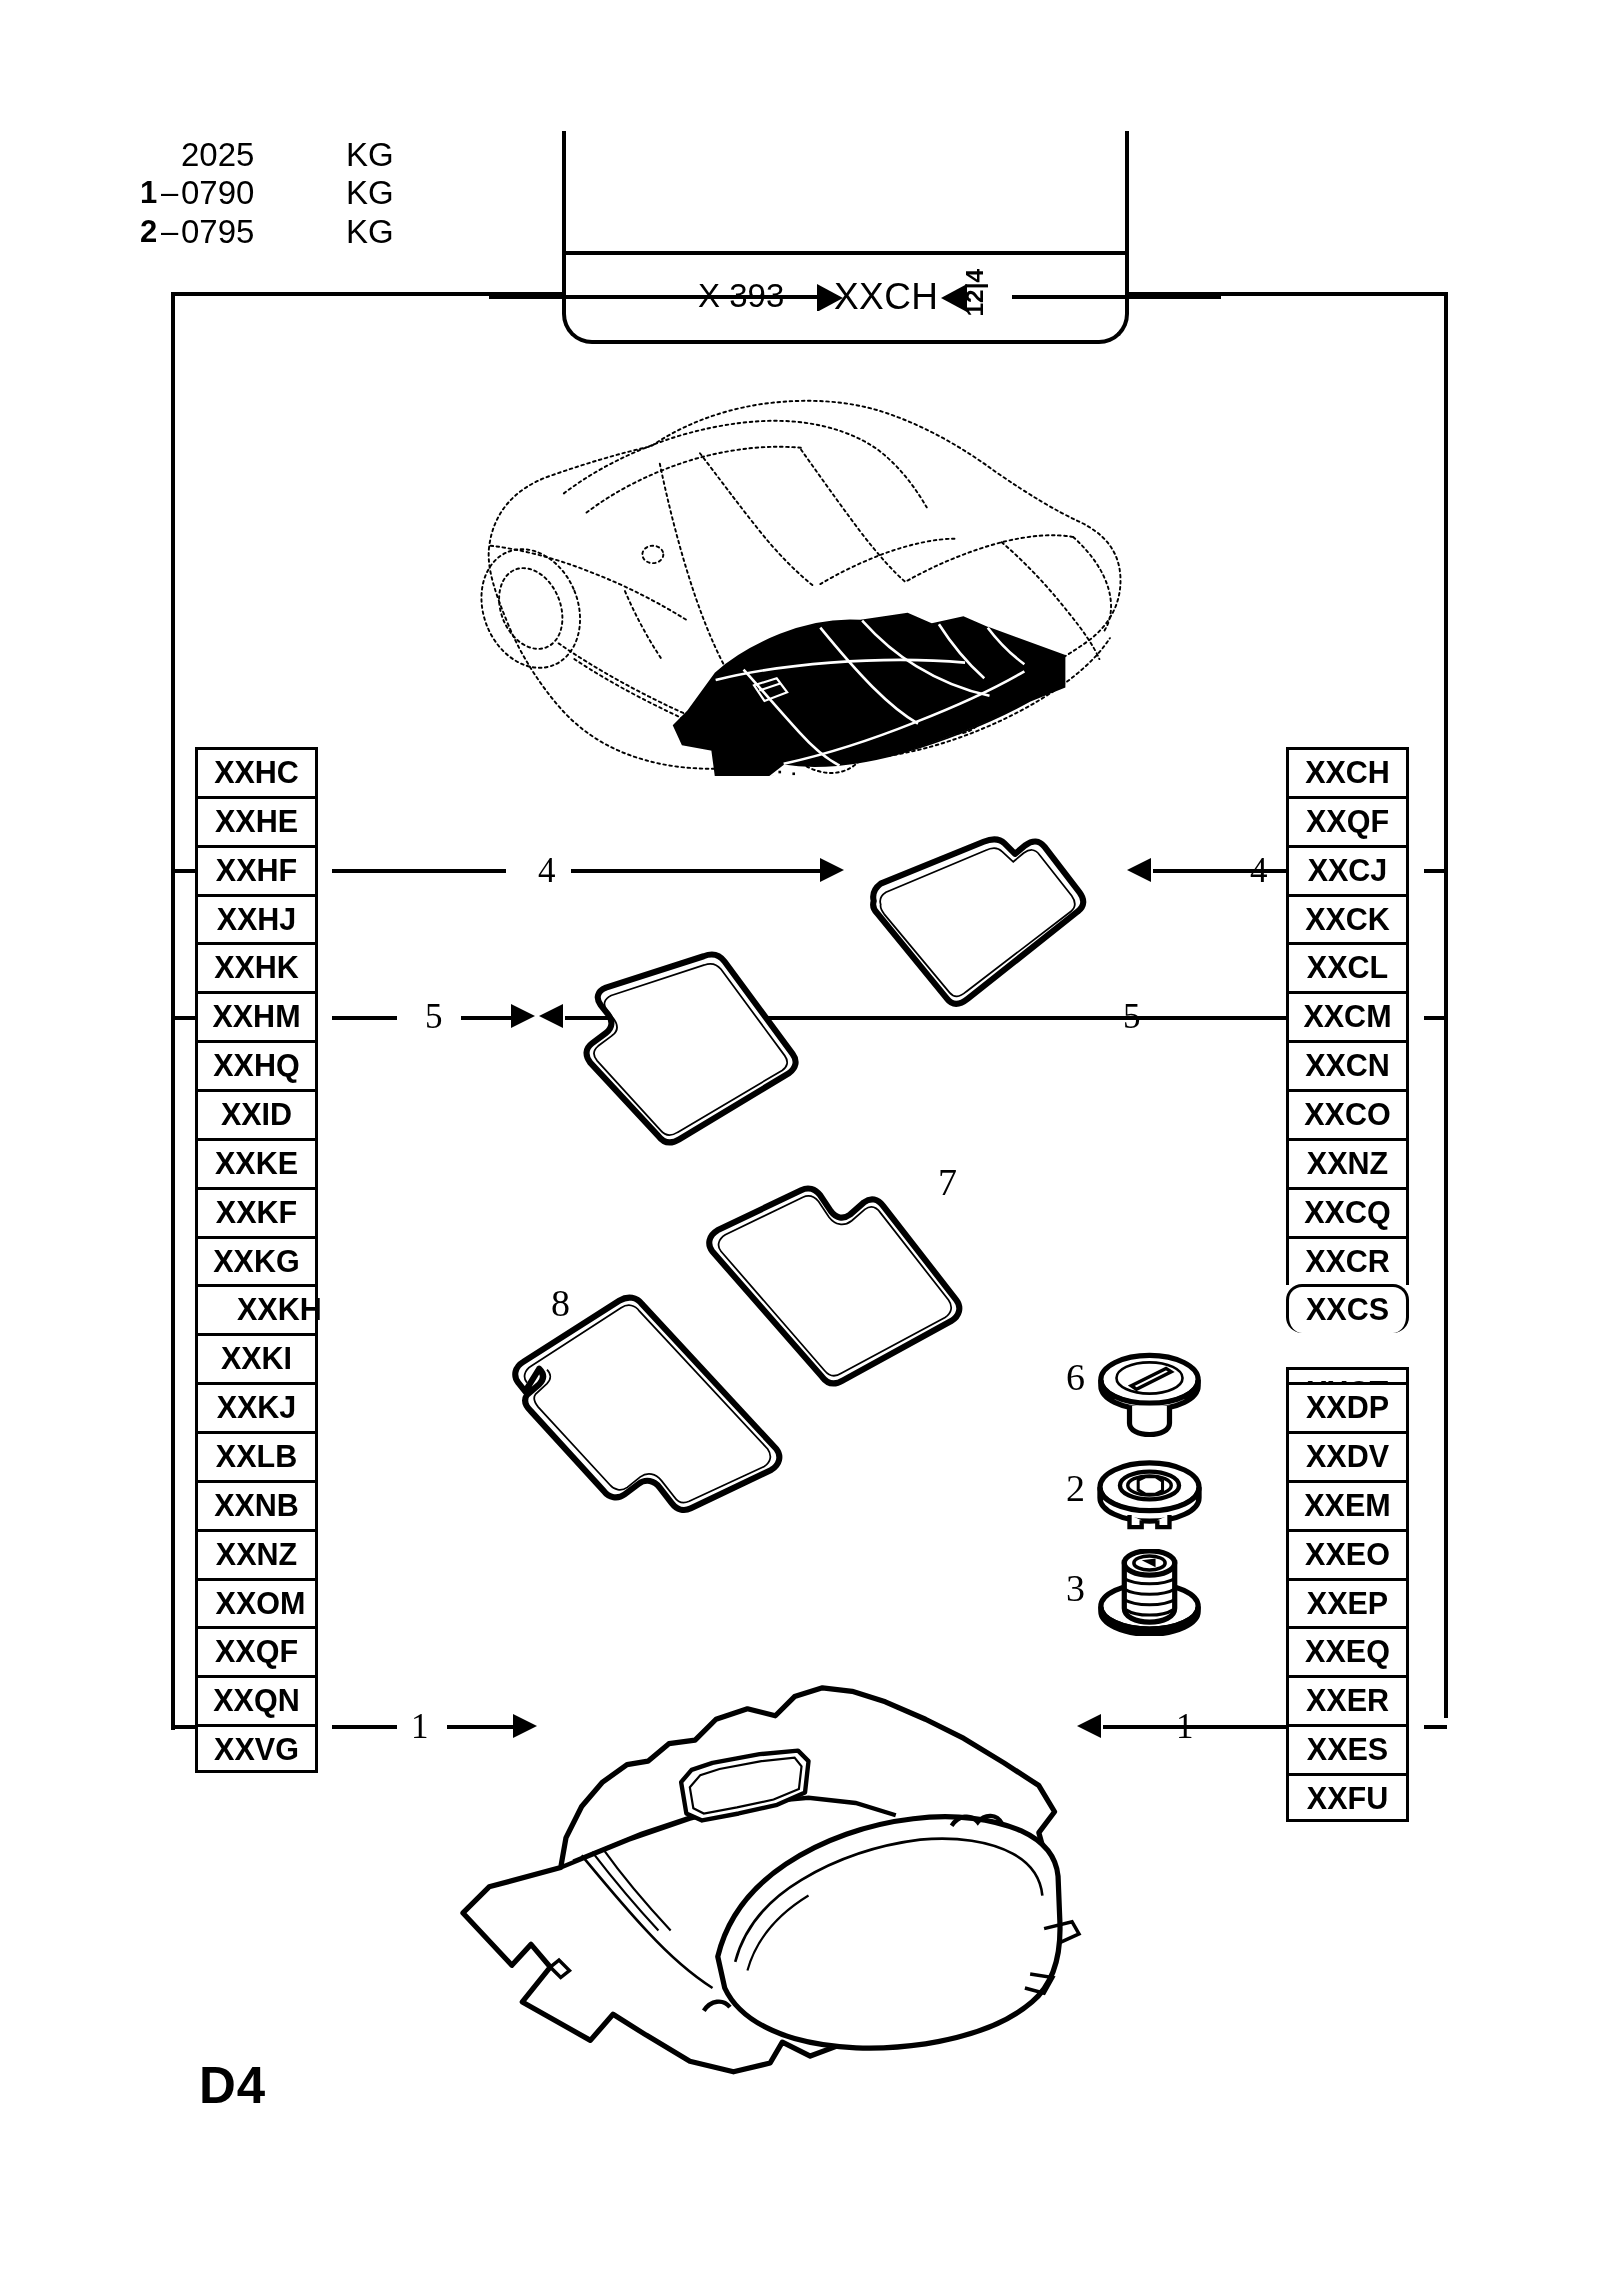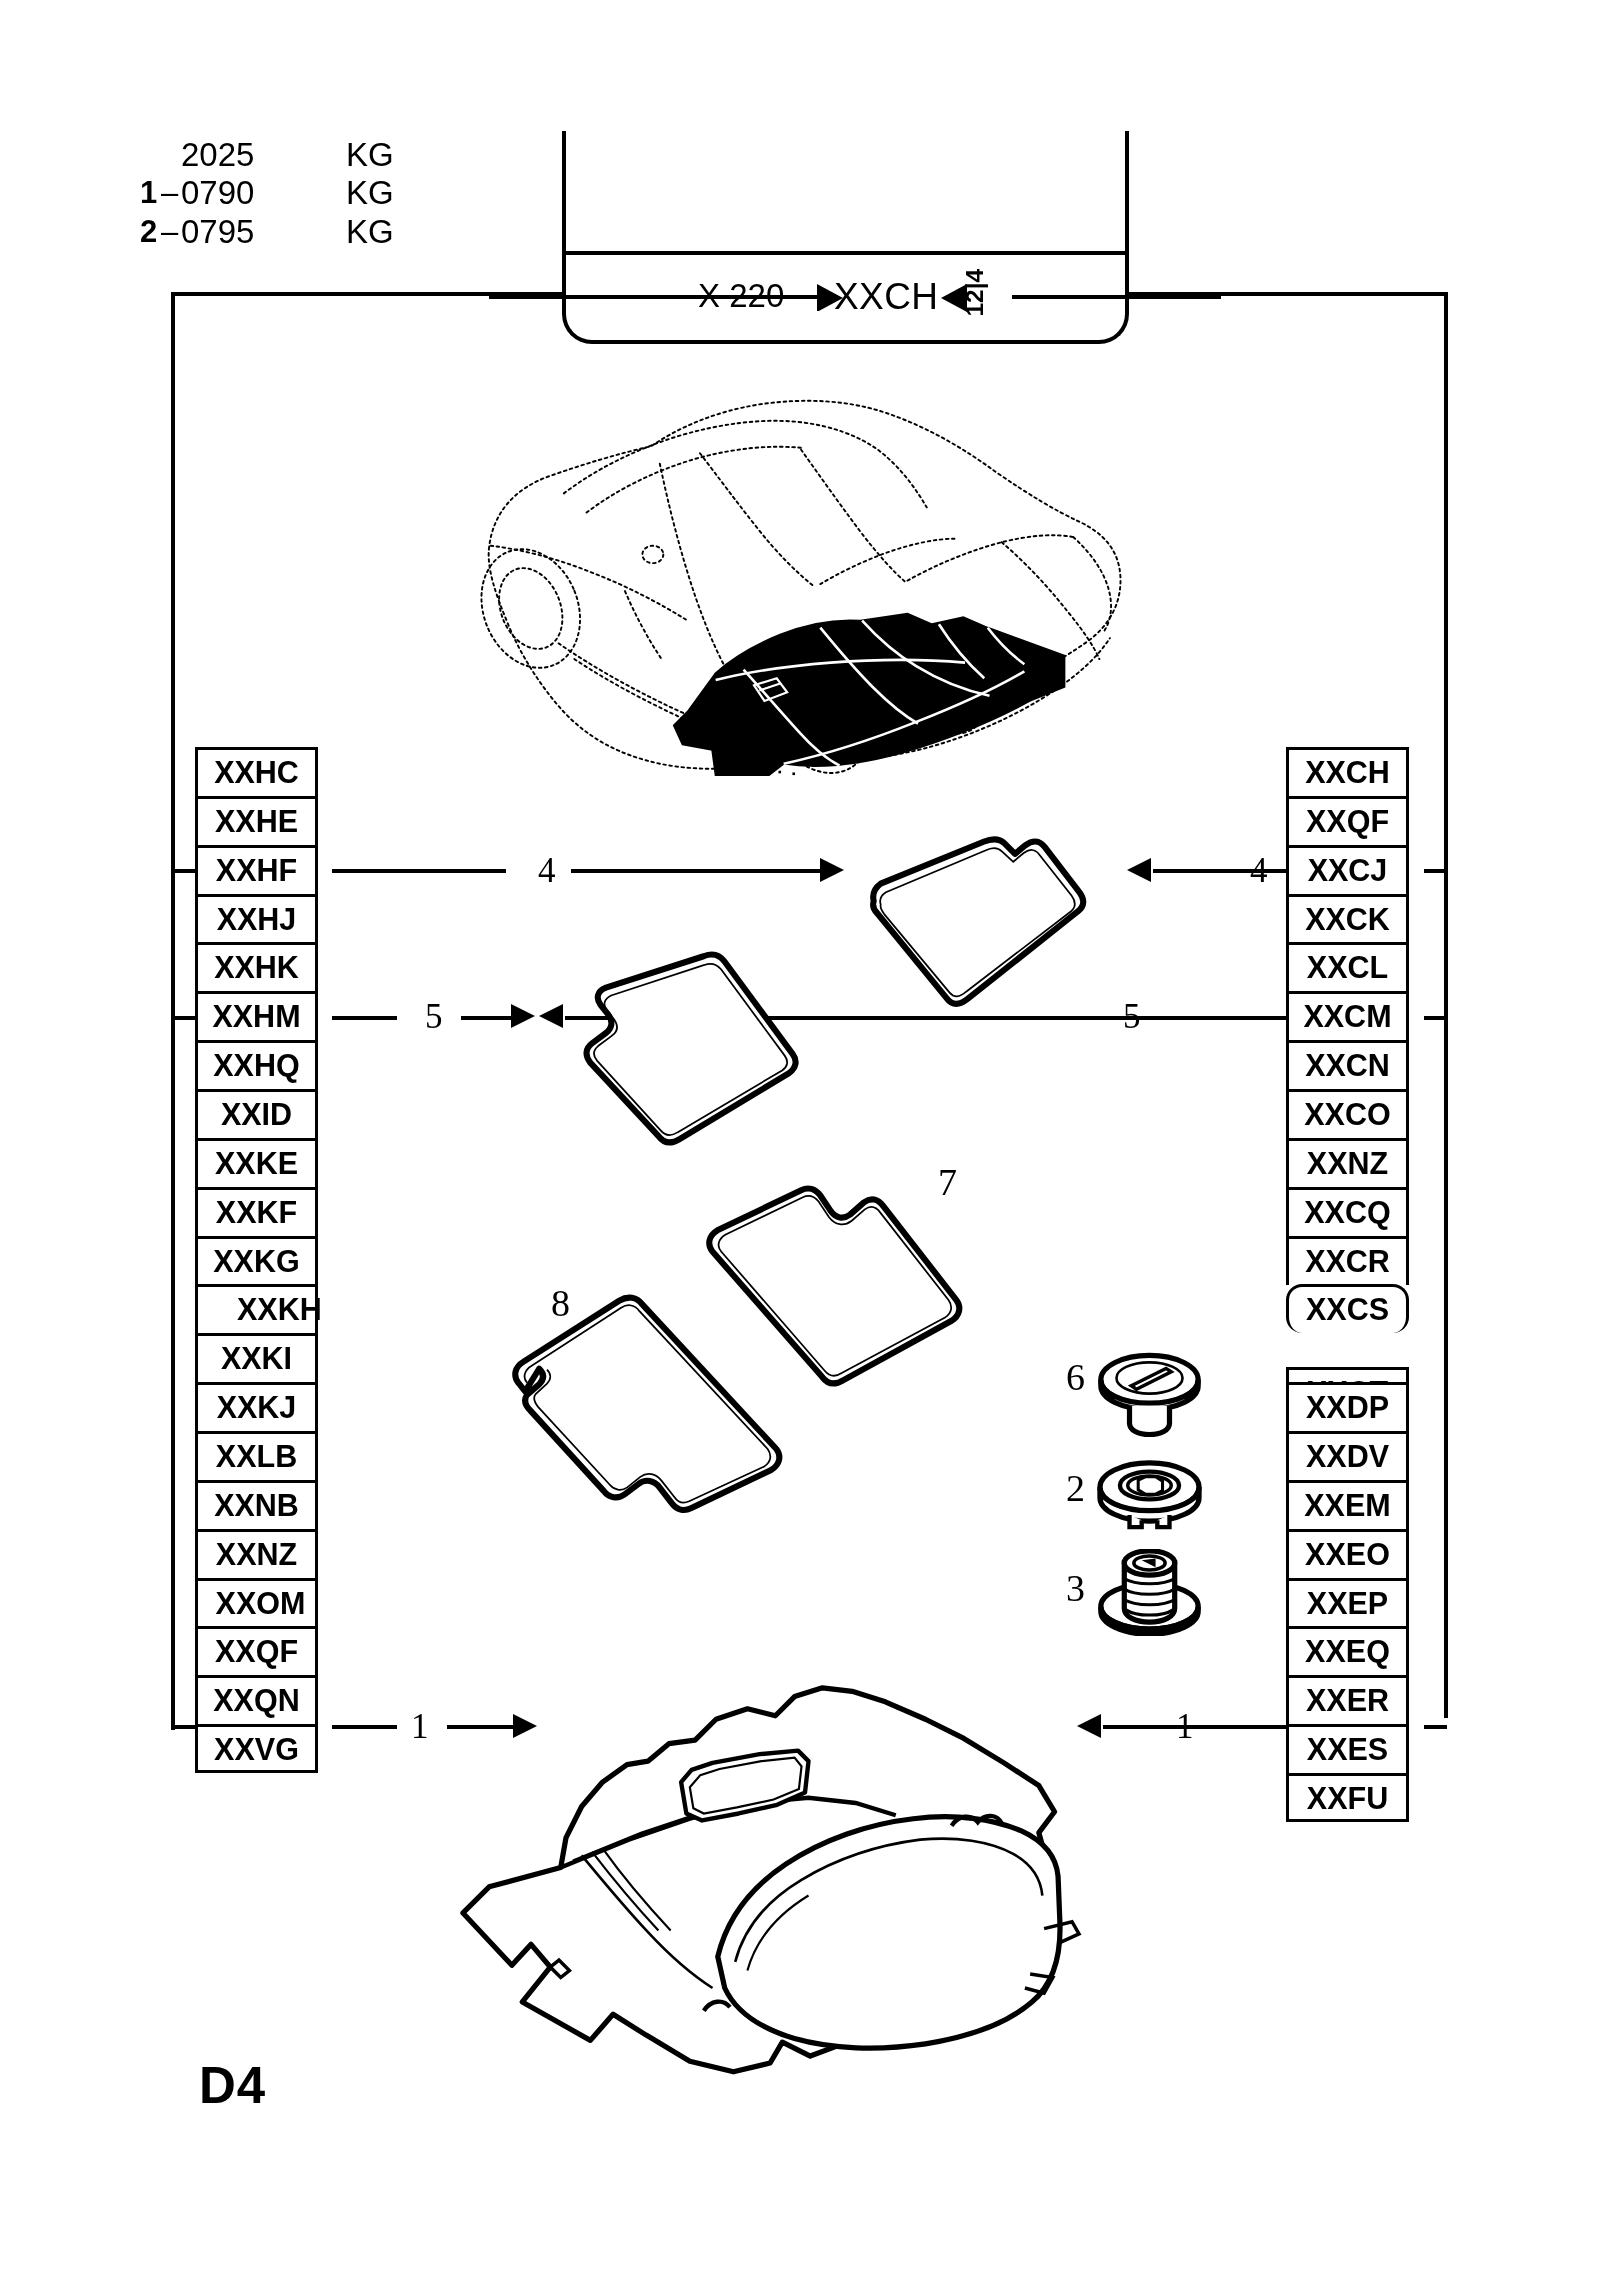--- a/index.html
+++ b/index.html
@@ -196,21 +196,21 @@
     <span class="weight-val">0795</span>
     <span class="weight-unit">KG</span>
   </div>
 
   <div class="hline" style="left:489px; top:295px; width:332px;"></div>
   <div class="arrow-r" style="left:817px; top:284px;"></div>
 
   <div class="hline" style="left:1012px; top:295px; width:209px;"></div>
   <div class="arrow-l" style="left:941px; top:284px;"></div>
 
-  <div id="code-left-text" style="position:absolute; left:698px; top:277px;">X 220</div>
+  <div id="code-left-text" style="position:absolute; left:698px; top:277px;">X 393</div>
   <div id="code-left-mask" style="position:absolute; left:694px; top:311px; width:131px; height:26px;"></div>
 
   <div id="code-main" style="position:absolute; left:834px; top:276px;">XXCH</div>
 
   <div id="code-vert">12|4</div>
 
   <div class="art" style="left:454px; top:366px; width:689px; height:410px;">
     <svg width="689" height="410" viewBox="0 0 790 470">
       <g fill="none" stroke="#000" stroke-width="2.2" stroke-dasharray="3,4" stroke-linecap="round">
 

